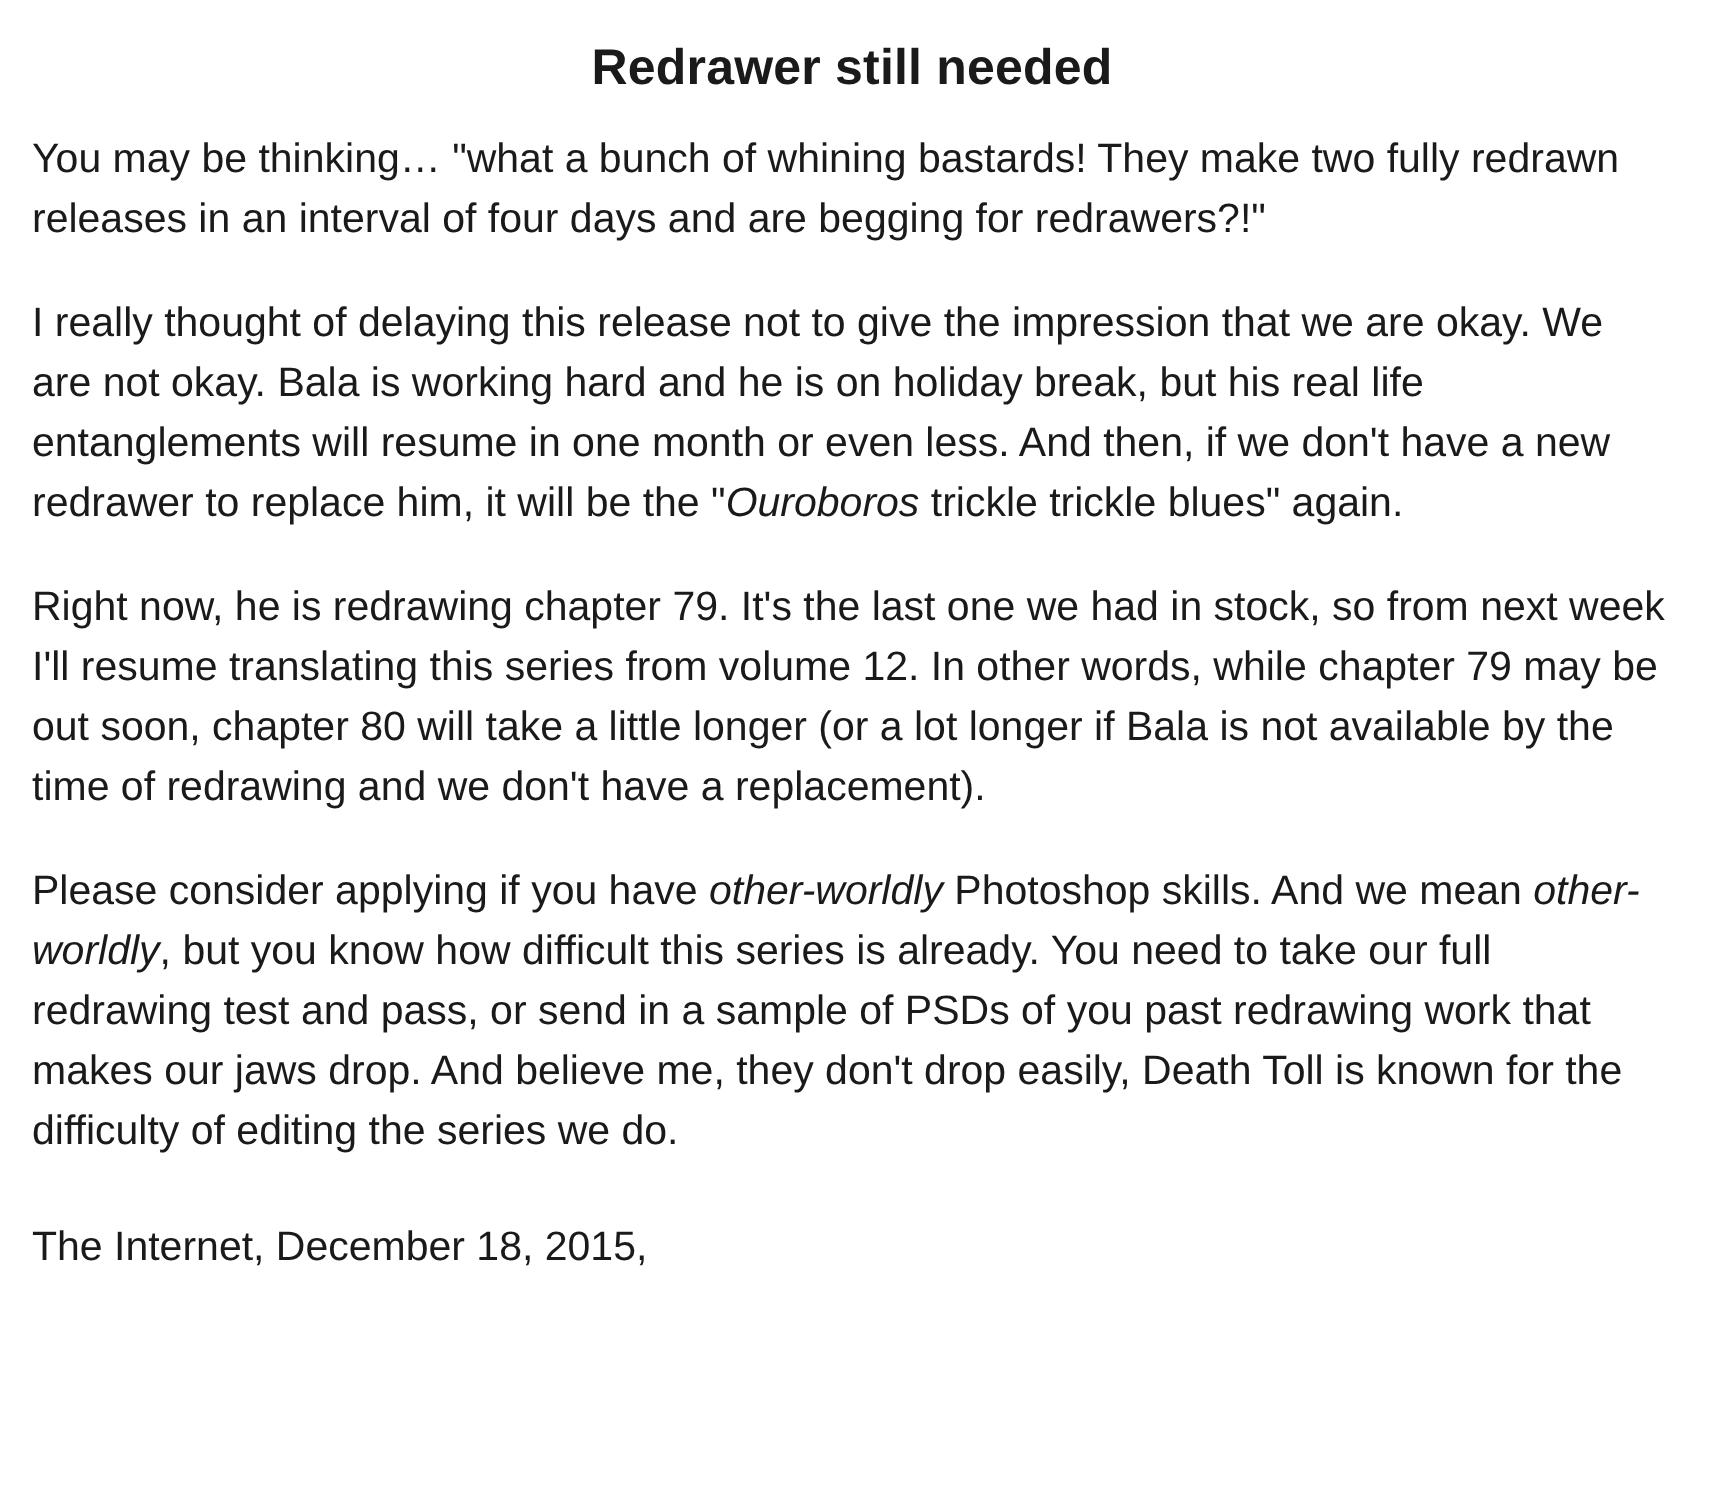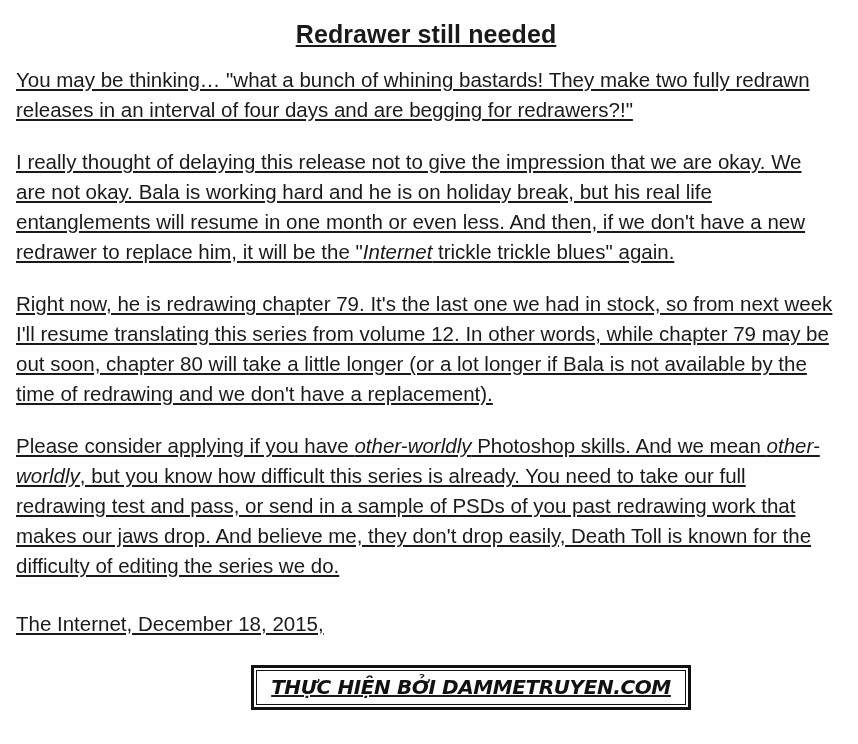--- a/index.html
+++ b/index.html
@@ -13,21 +13,20 @@
     font-family: "Liberation Sans", sans-serif;
     color: #1a1a1a;
     overflow: hidden;
   }
   .page {
     position: relative;
     width: 858px;
     height: 644px;
     box-sizing: border-box;
     padding: 14px 22px 2px 16px;
-    text-decoration: underline;
   }
   .title {
     text-align: center;
     font-size: 25px;
     font-weight: bold;
     color: #1a1a1a;
     margin: 6px 0 16px 0;
     letter-spacing: 0.1px;
   }
   .para {
@@ -77,34 +76,27 @@
 
 <div class="page">
 
   <div class="title">Redrawer still needed</div>
 
   <p class="para">
     <span>You may be thinking…  "what a bunch of whining bastards! They make two fully redrawn releases in an interval of four days and are begging for redrawers?!"</span>
   </p>
 
   <p class="para">
-    <span>I really thought of delaying this release not to give the impression that we are okay. We are not okay. Bala is working hard and he is on holiday break, but his real life entanglements will resume in one month or even less. And then, if we don't have a new redrawer to replace him, it will be the "<em>Internet</em> trickle trickle blues" again.</span>
+    <span>I really thought of delaying this release not to give the impression that we are okay. We are not okay. Bala is working hard and he is on holiday break, but his real life entanglements will resume in one month or even less. And then, if we don't have a new redrawer to replace him, it will be the "<em>Ouroboros</em> trickle trickle blues" again.</span>
   </p>
 
   <p class="para">
     <span>Right now, he is redrawing chapter 79. It's the last one we had in stock, so from next week I'll resume translating this series from volume 12. In other words, while chapter 79 may be out soon, chapter 80 will take a little longer (or a lot longer if Bala is not available by the time of redrawing and we don't have a replacement).</span>
   </p>
 
   <p class="para">
     <span>Please consider applying if you have <em>other-worldly</em> Photoshop skills. And we mean <em>other-worldly</em>, but you know how difficult this series is already. You need to take our full redrawing test and pass, or send in a sample of PSDs of you past redrawing work that makes our jaws drop. And believe me, they don't drop easily, Death Toll is known for the difficulty of editing the series we do.</span>
   </p>
 
   <div class="signature">The Internet, December 18, 2015,</div>
 
-  <div class="stamp-wrap">
-    <div class="stamp">
-      <div class="stamp-inner">
-        <div class="stamp-text">THỰC HIỆN BỞI DAMMETRUYEN.COM</div>
-      </div>
-    </div>
-  </div>
 
 </div>
 
 </body></html>

